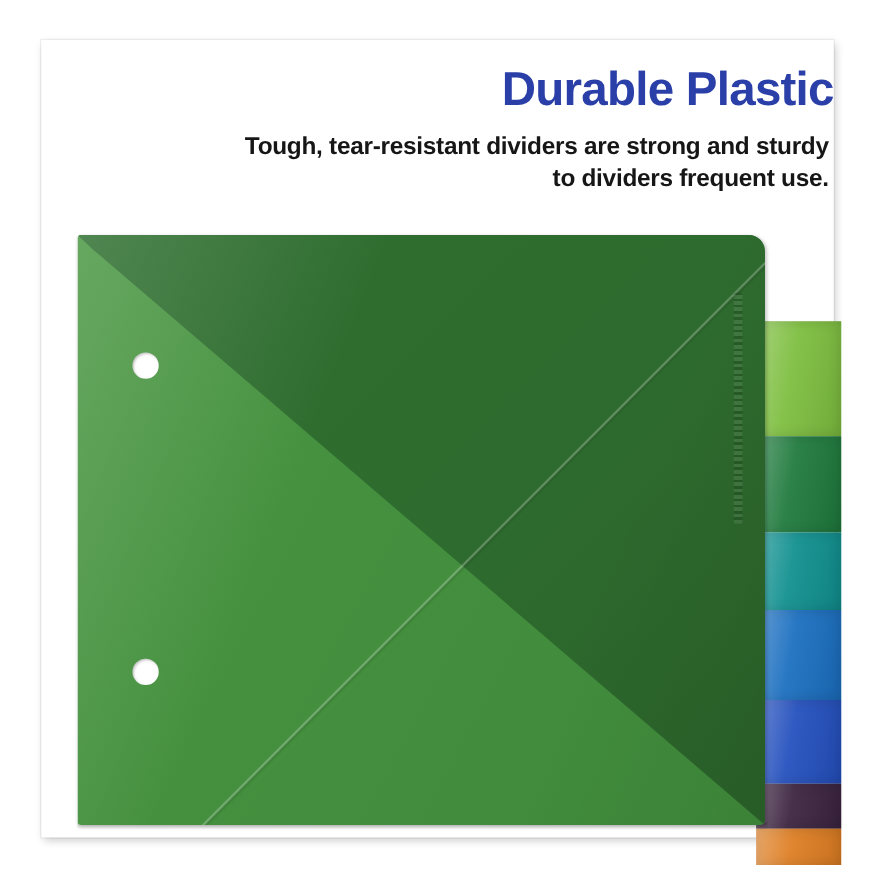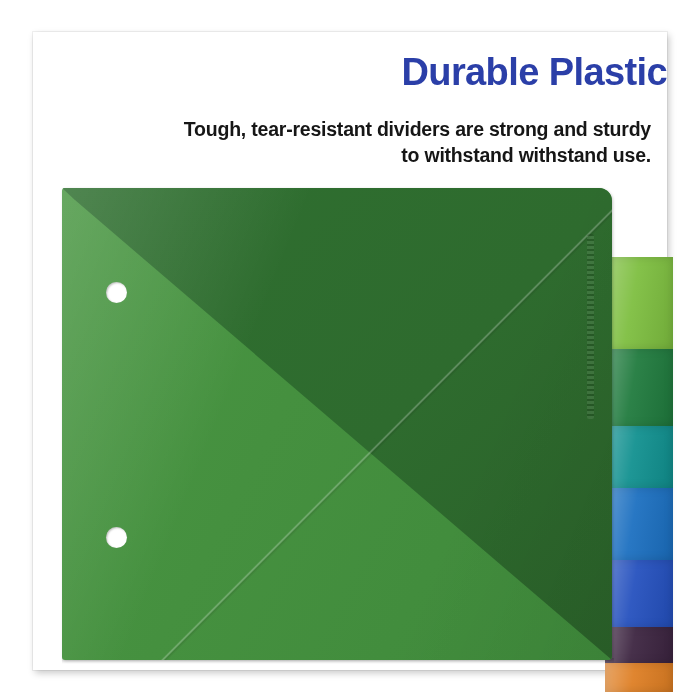--- a/index.html
+++ b/index.html
@@ -20,21 +20,21 @@
   }
 
   
   .copy{position:absolute;left:0;top:0;width:634px;text-align:right;}
   .headline{
     margin:0;padding-top:20px;
     font-size:38px;font-weight:bold;letter-spacing:-0.6px;
     color:#2B3FA8;line-height:1.06;
   }
   .subhead{
-    margin:16px;padding-top:9px;
+    margin:4px;padding-top:9px;
     font-size:19.5px;font-weight:bold;color:#161616;
     line-height:1.33;letter-spacing:-0.22px;
   }
   .subhead .l2{display:block;}
 
   
   .tabstack{
     position:absolute;left:572px;top:193px;width:68px;height:467px;
   }
   .tab{
@@ -101,21 +101,21 @@
 <body>
 
 <div class="stage">
 
   <div class="card">
 
     <div class="copy">
       <h1 class="headline" style="color: rgb(43, 63, 168);">Durable Plastic</h1>
       <p class="subhead" style="color: rgb(22, 22, 22);">
         <span class="l1">Tough, tear-resistant dividers are strong and sturdy</span>
-        <span class="l2">to withstand withstand use.</span>
+        <span class="l2">to dividers frequent use.</span>
       </p>
     </div>
 
     <div class="tabstack">
       <div class="tab" style="background: rgb(125, 190, 63); top: 32px; height: 92px;">
           <div class="gloss"></div>
         </div>
       <div class="tab" style="background: rgb(31, 122, 61); top: 124px; height: 77px;">
           <div class="gloss"></div>
         </div>

